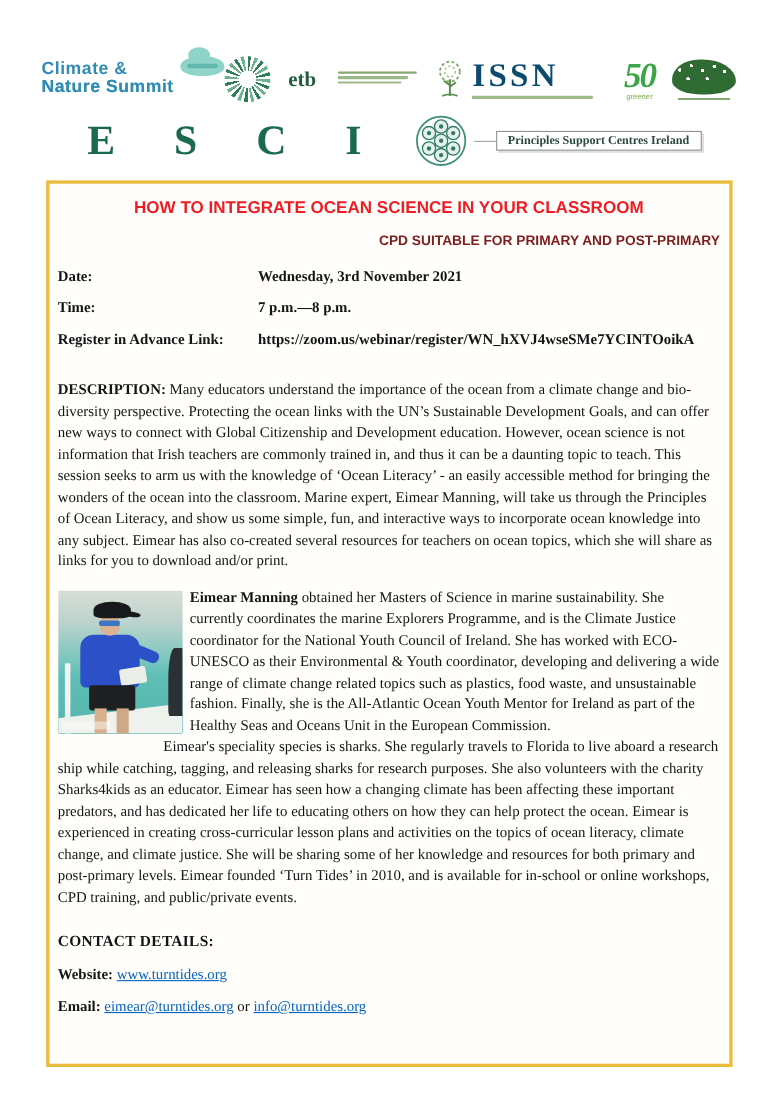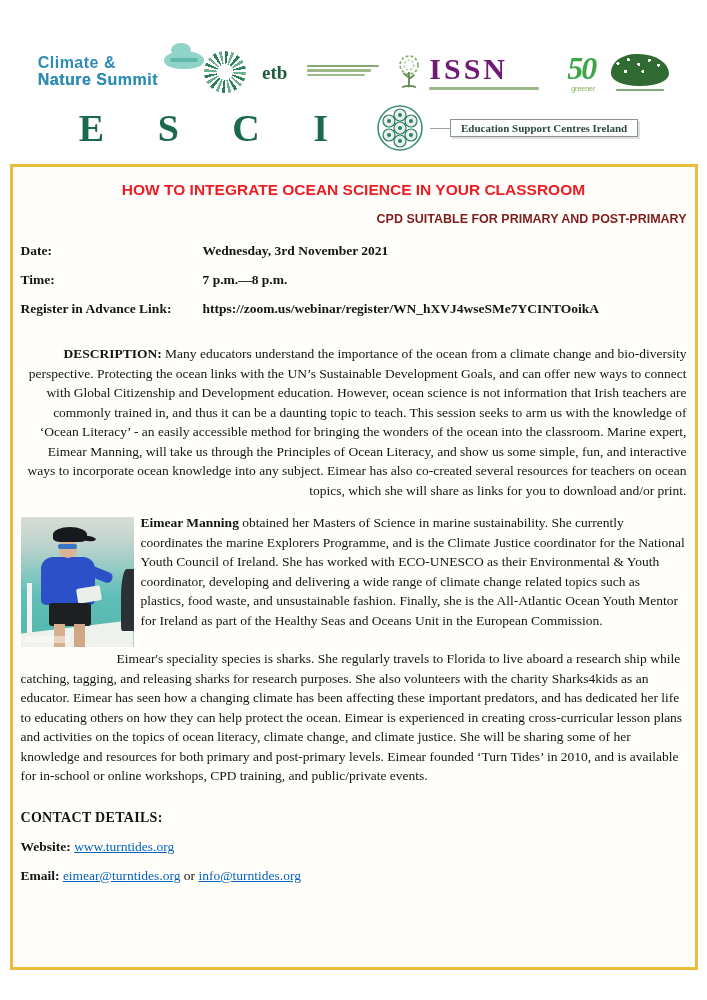--- a/index.html
+++ b/index.html
@@ -36,24 +36,24 @@
       repeating-conic-gradient(#2e7d5b 0deg 9deg, #ffffff 9deg 18deg, #6fb08e 18deg 27deg, #ffffff 27deg 36deg);
   }
 
   .logo-etb { display:flex; flex-direction:row; gap:20px; }
   .etb-word { font-weight:bold; font-size:19px; color:#1f5c3d; line-height:1; }
   .etb-lines i { display:block; width:72px; height:2.5px; background:#86a877; margin-top:2px; border-radius:1px; }
   .etb-lines i:nth-child(2){ width:64px; background:#9db989; }
   .etb-lines i:nth-child(3){ width:58px; background:#9db989; }
 
   .logo-issn { display:flex; align-items:center; gap:6px; }
-  .issn-word { font-weight:bold; font-size:30px; letter-spacing:3px; color:#701a75; line-height:1; }
+  .issn-word { font-weight:bold; font-size:30px; letter-spacing:3px; color:#0c4a6e; line-height:1; }
   .issn-sub { width:110px; height:2.5px; background:#9db989; margin-top:3px; border-radius:1px; }
 
-  .logo-fifty { text-align:right; line-height:1;margin-left:12px; }
+  .logo-fifty { text-align:center; line-height:1;margin-left:12px; }
   .fifty-num { font-size:32px; font-weight:bold; font-style:italic; color:#3da548; letter-spacing:-2px; }
   .fifty-sub { font-family:"Liberation Sans", sans-serif; font-size:7px; color:#7fae4f; margin-top:1px; }
 
   .logo-forest { display:flex; flex-direction:column; align-items:center; gap:3px; }
   .forest-blob { width:58px; height:32px; background:#2f6b33;
     border-radius:45% 55% 50% 50% / 60% 65% 40% 40%;
     position:relative; overflow:hidden; }
   .forest-blob::before { content:""; position:absolute; inset:0;
     background:
       radial-gradient(circle 1.6px at 12% 30%, #fff 95%, transparent),
@@ -69,41 +69,41 @@
   .esci-word { font-weight:bold; font-size:38px; letter-spacing:22px; color:#1b6a50;
                line-height:1; padding-left:10px; }
   .esci-names { position:relative; display:flex; flex-direction:column; gap:4px; }
   .esci-names::before { content:""; position:absolute; left:-20px; top:50%; width:110%; height:1px; background:#9aa59e; }
   .esci-name-box { position:relative; background:#fff; border:1px solid #8a958c;
     box-shadow:2px 2px 0 rgba(0,0,0,.12);
     font-weight:bold; font-size:11px; color:#2b4a3a; padding:2px 10px; text-align:center; }
 
   
   .flyer-box {
-    width:688px; height:806px;
+    width:624px; height:806px;
     margin:12px auto 0;
     border:3px solid #e9bc3b;
     background:#fffefb;
     padding:10px 8px;
     overflow:hidden;
   }
   .flyer-title {
     font-family:"Liberation Sans", sans-serif; font-weight:bold;
     font-size:15.5px; color:#ee1d23; text-align:center; margin-top:4px;
   }
   .flyer-subtitle {
     font-family:"Liberation Sans", sans-serif; font-weight:bold;
     font-size:12.5px; color:#7f1d1d; text-align:right; margin-top:13px;
   }
   .details { margin-top:17px; }
   .detail-row { margin-bottom:13px; font-size:13.5px; }
   .detail-label { display:inline-block; width:182px; font-weight:bold; vertical-align:top; }
   .detail-value { font-weight:bold; }
 
-  .description { margin-top:27px; font-size:13.5px; line-height:19.5px; text-align:right; }
+  .description { margin-top:27px; font-size:13.5px; line-height:19.5px; text-align:left; }
   .desc-label { font-weight:bold; }
 
   .bio { margin-top:13px; font-size:13.5px; line-height:19.5px; }
   .bio-p2 { clear:left; text-indent:96px; }
 
   
   .photo { float:left; width:113px; height:130px; margin:4px 7px 2px 0;
     position:relative; overflow:hidden; border-radius:1px;
     background:linear-gradient(180deg,#d8ddd6 0%,#bcd3cd 22%,#8fcac2 40%,#5fbfb7 60%,#54b5ad 100%); }
   .ph-pole { position:absolute; left:6px; bottom:0; width:5px; height:64px; background:#f2f4f1; }
@@ -198,21 +198,21 @@
       <circle cx="24" cy="24" r="2"></circle>
         <circle cx="24" cy="11" r="2"></circle>
         <circle cx="35" cy="17" r="2"></circle>
       <circle cx="35" cy="31" r="2"></circle>
         <circle cx="24" cy="37" r="2"></circle>
         <circle cx="13" cy="31" r="2"></circle>
         <circle cx="13" cy="17" r="2"></circle>
     </g>
   </svg>
   <div class="esci-names">
-    <div class="esci-name-box">Education Support Centres Ireland</div>
+    <div class="esci-name-box">Principles Support Centres Ireland</div>
   </div>
 </div>
 
 <div class="flyer-box">
 
   <div class="flyer-title">HOW TO INTEGRATE OCEAN SCIENCE IN YOUR CLASSROOM</div>
   <div class="flyer-subtitle">CPD SUITABLE FOR PRIMARY AND POST-PRIMARY</div>
 
   <div class="details">
     <div class="detail-row">

